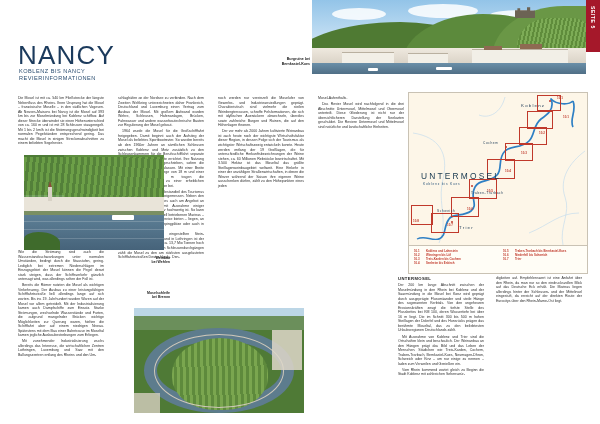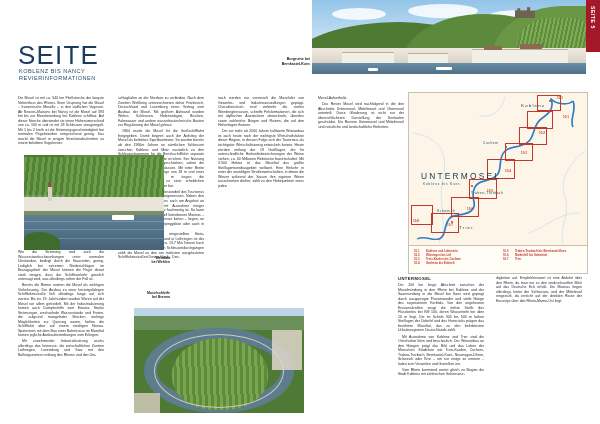--- a/index.html
+++ b/index.html
@@ -178,21 +178,21 @@
 </style>
 </head>
 <body>
 
 <div class="page">
 
   <div class="tab">
     <span>SEITE 5</span>
   </div>
 
-  <div class="title">SEITE</div>
+  <div class="title">NANCY</div>
   <div class="subtitle">
     <div>KOBLENZ BIS NANCY</div>
     <div>REVIERINFORMATIONEN</div>
   </div>
 
   <div class="hero">
     <div class="sky"></div>
     <div class="cloud" style="left:20px;top:8px;width:54px;height:12px;"></div>
     <div class="cloud" style="left:96px;top:4px;width:70px;height:14px;"></div>
     <div class="cloud" style="left:178px;top:10px;width:60px;height:10px;"></div>

